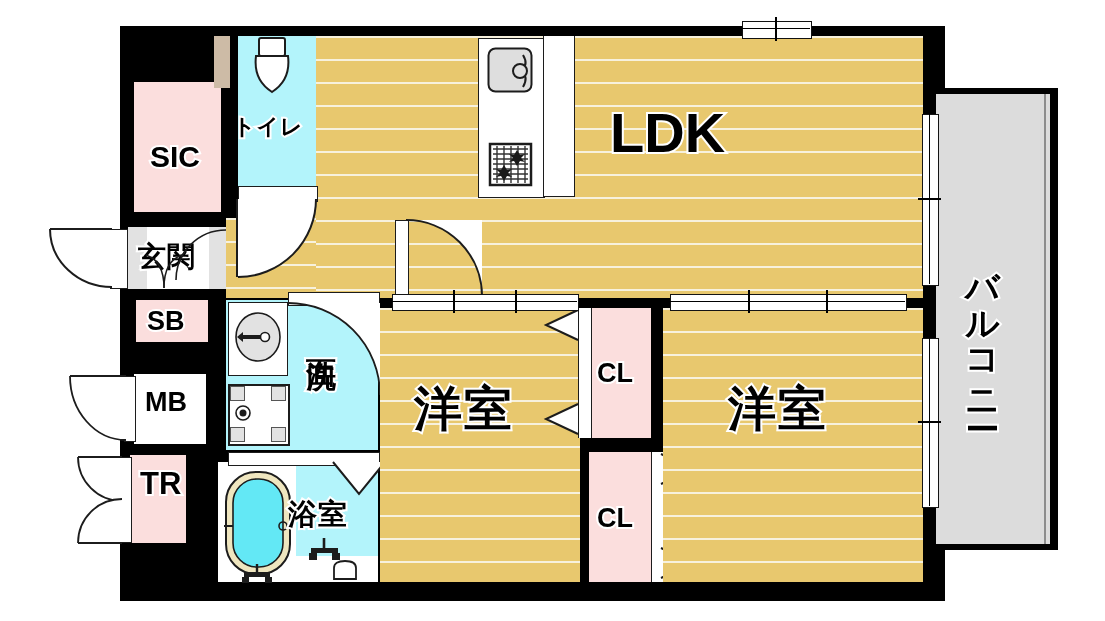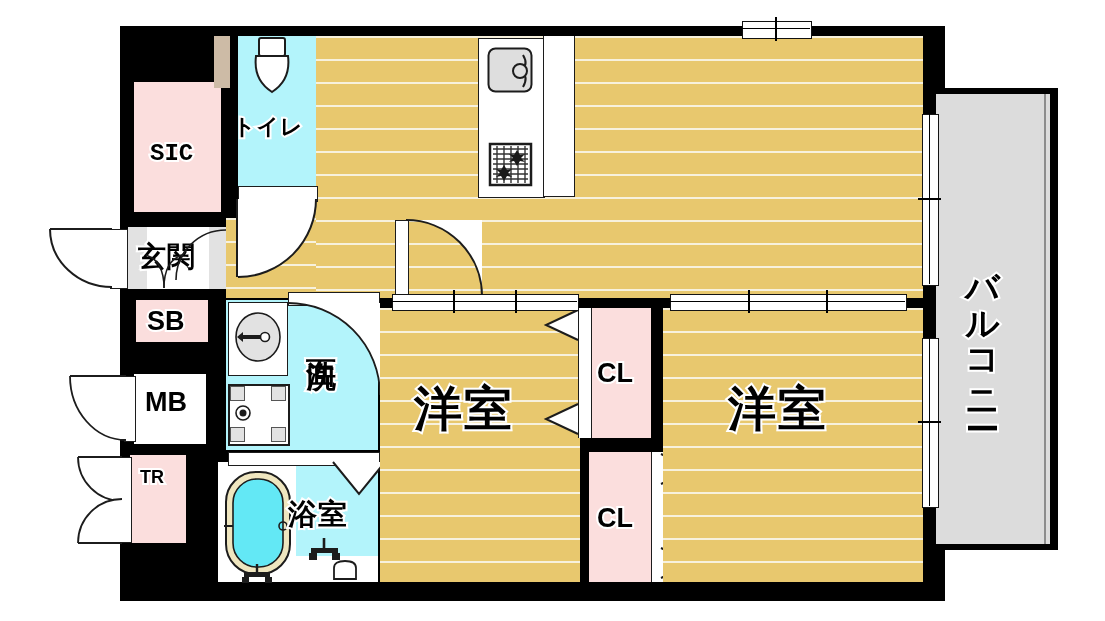--- a/index.html
+++ b/index.html
@@ -76,20 +76,23 @@
   <div class="abs gray" style="left:936px; top:94px; width:114px; height:450px;"></div>
   <div class="abs" style="left:1044px; top:94px; width:2px; height:450px; background:#8c8c8c;"></div>
   <div class="lbl vert" style="left:966px; top:248px; font-size:34px; letter-spacing:2px;">
     <span>バルコニー</span>
   </div>
 
   <div class="abs floor" style="left:313px; top:36px; width:610px; height:262px;"></div>
 
   <div class="abs floor" style="left:226px; top:218px; width:90px; height:80px;"></div>
 
+  <div class="lbl" style="left:610px; top:105px; font-size:56px;">
+    <span>LDK</span>
+  </div>
 
   <div class="abs" style="left:478px; top:38px; width:65px; height:158px; background:#ffffff; border:1.5px solid #1c1c1c;"></div>
   <div class="abs" style="left:543px; top:36px; width:30px; height:160px; background:#ffffff; border-left:1.5px solid #1c1c1c; border-right:1.5px solid #1c1c1c; border-bottom:1.5px solid #1c1c1c;"></div>
 
   <div class="abs" style="left:487px; top:47px; width:46px; height:46px;">
     <svg width="46" height="46" viewBox="0 0 46 46">
       <rect x="1.5" y="1.5" width="43" height="43" rx="7" fill="#dedede" stroke="#1c1c1c" stroke-width="2"></rect>
       <path d="M36 8 Q42 18 34 23 Q42 30 36 40" fill="none" stroke="#1c1c1c" stroke-width="2"></path>
       <circle cx="33" cy="24" r="7" fill="#dedede" stroke="#1c1c1c" stroke-width="2"></circle>
     </svg>
@@ -118,21 +121,21 @@
       </g>
     </svg>
   </div>
 
   <div class="abs" style="left:742px; top:21px; width:68px; height:16px; background:#ffffff; border:1.5px solid #111;"></div>
   <div class="abs ln" style="left:775px; top:17px; width:1.6px; height:24px;"></div>
   <div class="abs ln" style="left:742px; top:28px; width:68px; height:1.4px;"></div>
 
   <div class="abs pink" style="left:134px; top:82px; width:87px; height:130px;"></div>
   <div class="abs pink" style="left:134px; top:82px; width:62px; height:18px;"></div>
-  <div class="lbl" style="left:150px; top:142px; font-size:24px;font-family:Liberation Mono, monospace;">
+  <div class="lbl" style="left:150px; top:142px; font-size:30px;">
     <span>SIC</span>
   </div>
 
   <div class="abs cyan" style="left:238px; top:36px; width:78px; height:152px;"></div>
 
   <div class="abs tan" style="left:214px; top:36px; width:16px; height:52px;"></div>
 
   <div class="abs" style="left:251px; top:38px; width:42px; height:68px;">
     <svg width="42" height="68" viewBox="0 0 42 68">
       <rect x="8" y="0" width="26" height="18" rx="2" fill="#fff" stroke="#1c1c1c" stroke-width="2"></rect>
@@ -195,21 +198,21 @@
   <div class="abs white" style="left:124px; top:376px; width:10px; height:64px; border:1px solid #1c1c1c;"></div>
   <div class="abs" style="left:70px; top:376px; width:56px; height:64px;">
     <svg width="56" height="64" viewBox="0 0 56 64">
       <path d="M56 0 L0 0 A56 64 0 0 0 56 64 Z" fill="#ffffff"></path>
       <path d="M0 0 A56 64 0 0 0 56 64" fill="none" stroke="#1c1c1c" stroke-width="1.8"></path>
       <line x1="0" y1="0" x2="56" y2="0" stroke="#1c1c1c" stroke-width="1.8"></line>
     </svg>
   </div>
 
   <div class="abs pink" style="left:130px; top:455px; width:56px; height:88px;"></div>
-  <div class="lbl" style="left:140px; top:468px; font-size:18px;">
+  <div class="lbl" style="left:140px; top:468px; font-size:31px;">
     <span>TR</span>
   </div>
   <div class="abs white" style="left:120px; top:457px; width:10px; height:84px; border:1px solid #1c1c1c;"></div>
 
   <div class="abs" style="left:78px; top:457px; width:44px; height:44px;">
     <svg width="44" height="44" viewBox="0 0 44 44">
       <path d="M44 0 L0 0 A44 44 0 0 0 44 44 Z" fill="#ffffff"></path>
       <path d="M0 0 A44 44 0 0 0 44 44" fill="none" stroke="#1c1c1c" stroke-width="1.8"></path>
       <line x1="0" y1="0" x2="44" y2="0" stroke="#1c1c1c" stroke-width="1.8"></line>
     </svg>

